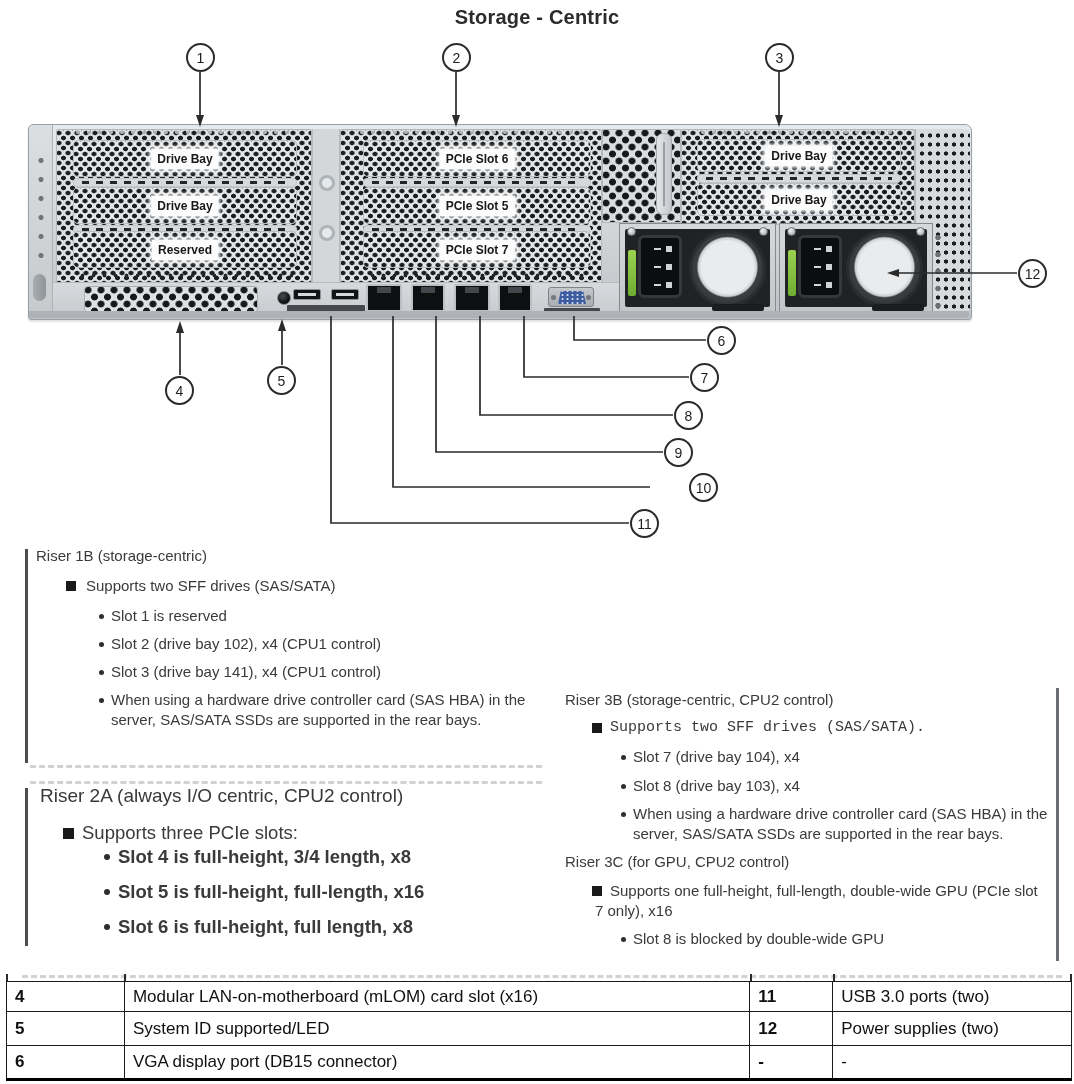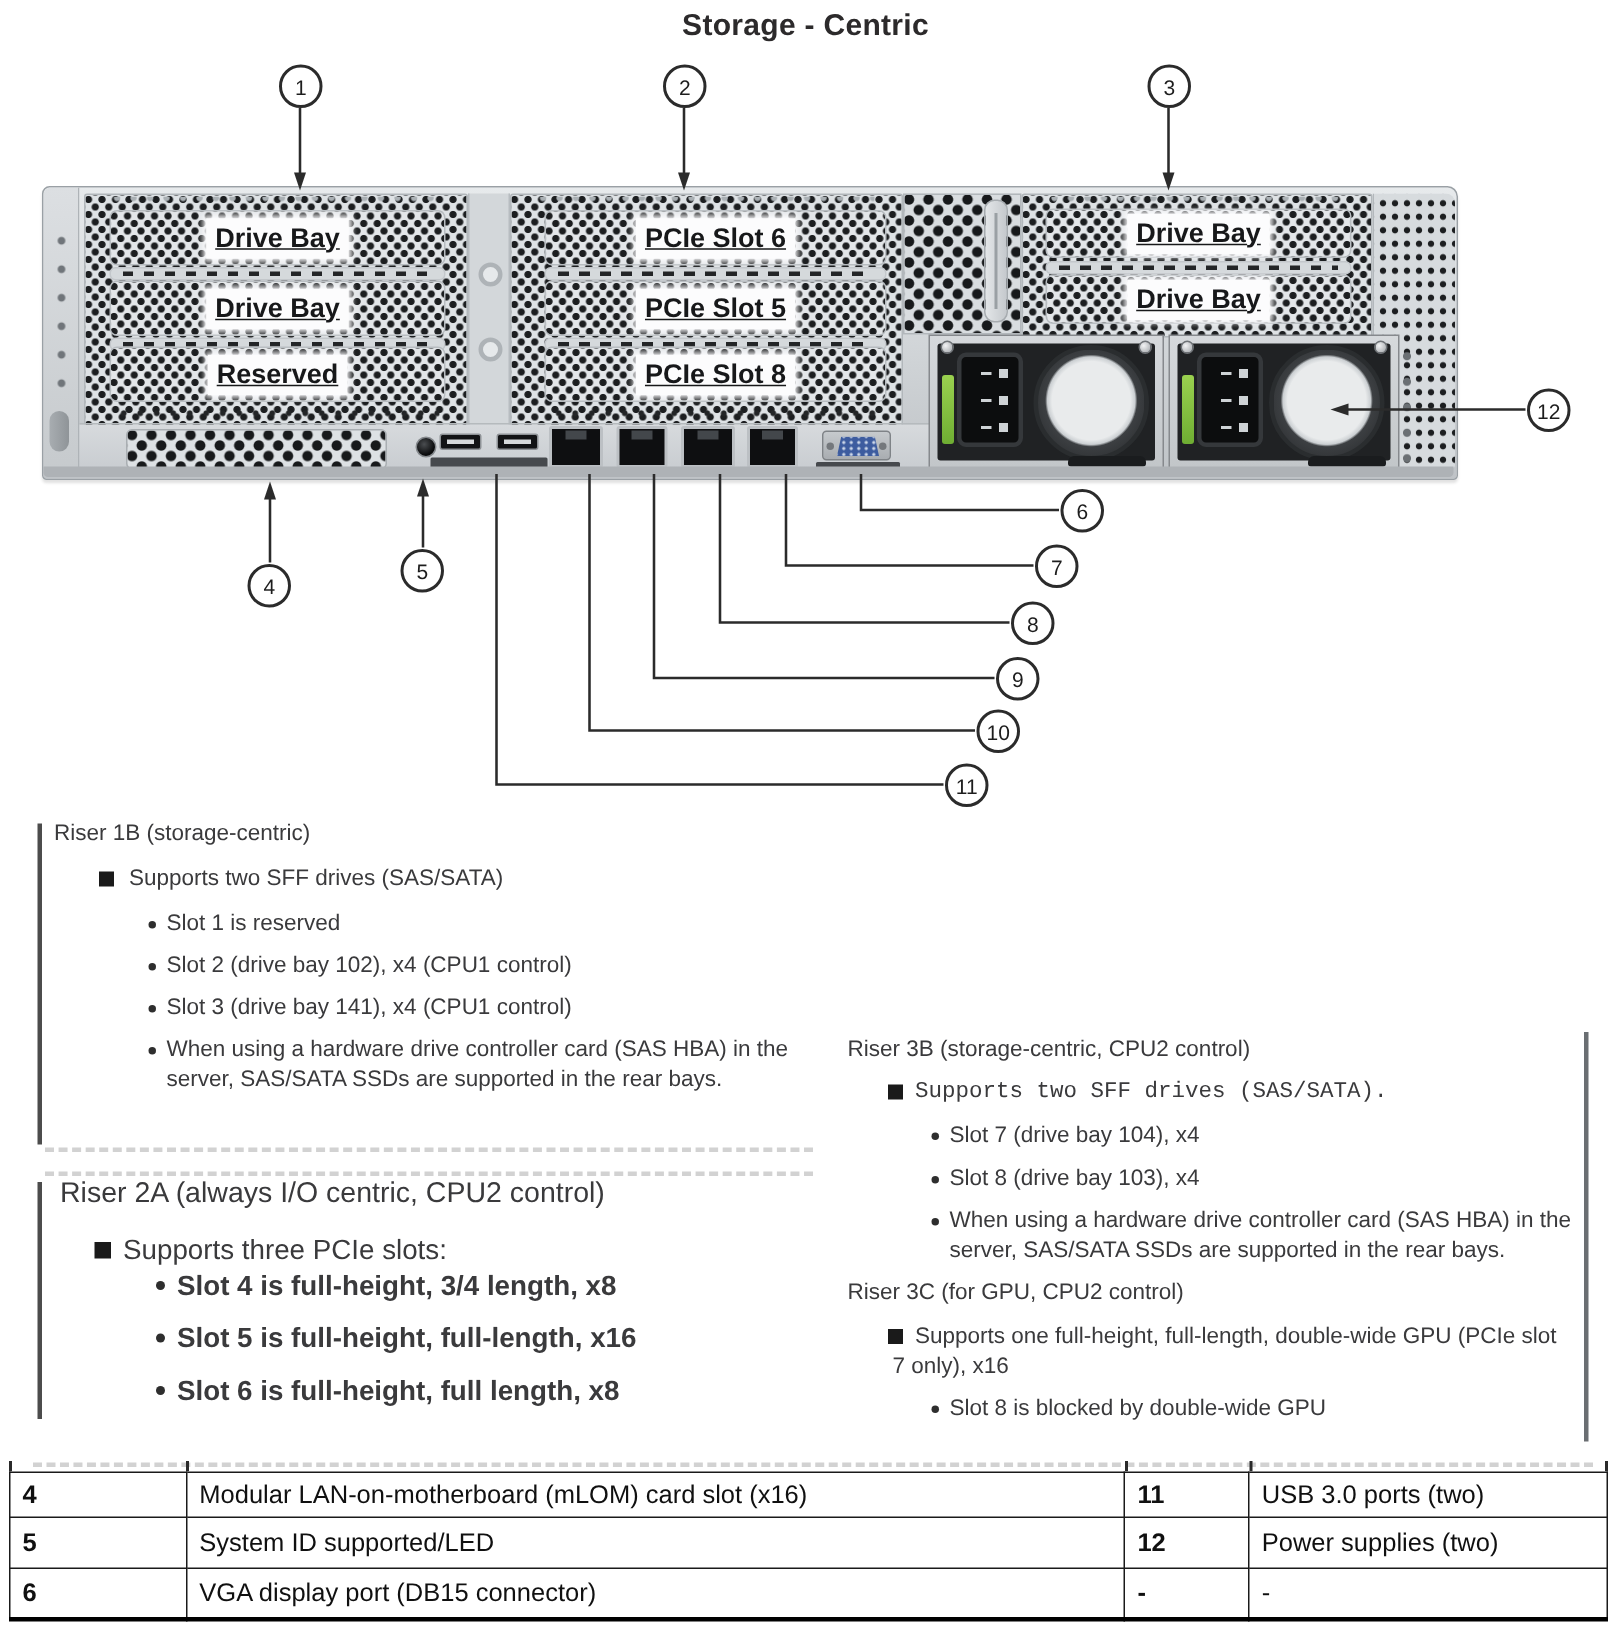--- a/index.html
+++ b/index.html
@@ -46,22 +46,22 @@
   .perf-h { background-image:
       radial-gradient(circle,#17191b 3.1px,rgba(0,0,0,0) 3.8px),
       radial-gradient(circle,#17191b 3.1px,rgba(0,0,0,0) 3.8px);
     background-size:13px 14px,13px 14px; background-position:3px 3px,9.5px 10px; }
   .perf-r { background-image:radial-gradient(circle,#1c1e20 1.8px,rgba(0,0,0,0) 2.4px);
     background-size:8px 9px; background-position:2px 2px; }
 
   .bay { border:1px solid #b7bcc0; border-radius:5px; background-color:#e3e6e9; }
   .bay-label { left:50%; top:50%; transform:translate(-50%,-50%);
     background:#fcfcfd; padding:3px 6px; white-space:nowrap;
-    font-size:18px; font-weight:600; color:#17181a;
-    box-shadow:0 0 4px 2px rgba(252,252,253,.95);text-decoration:underline; }
+    font-size:12px; font-weight:600; color:#17181a;
+    box-shadow:0 0 4px 2px rgba(252,252,253,.95); }
   .sep { height:9px; background:#d5d9dc; border-radius:4px; border:1px solid #c3c7cb; }
   .sep::after { content:""; position:absolute; left:8px; right:8px; top:2px; height:3px;
     background:repeating-linear-gradient(90deg,#232527 0 7px,transparent 7px 14px); }
   .dotrow { height:8px;
     background-image:radial-gradient(circle,#232527 1.7px,transparent 2.2px);
     background-size:11px 7px; }
 
   .support { background:#d3d7da; border-left:1px solid #b7bcc0; border-right:1px solid #b7bcc0; }
   .ring { width:16px; height:16px; border-radius:50%; background:#e6e9eb; border:3px solid #aeb3b7; }
   .latchbar { background:linear-gradient(90deg,#e3e6e8,#c5c9cd); border:1px solid #a6abaf; border-radius:7px; }
@@ -216,21 +216,21 @@
       <div class="scallop"></div>
       <div class="bay perf-s" style="left:22px;top:10px;width:228px;height:37px;">
         <span class="bay-label">PCIe Slot 6</span>
       </div>
       <div class="sep" style="left:22px;top:48px;width:228px;"></div>
       <div class="bay perf-s" style="left:22px;top:57px;width:228px;height:37px;">
         <span class="bay-label">PCIe Slot 5</span>
       </div>
       <div class="sep" style="left:22px;top:95px;width:228px;"></div>
       <div class="bay perf-s" style="left:22px;top:101px;width:228px;height:37px;">
-        <span class="bay-label">PCIe Slot 8</span>
+        <span class="bay-label">PCIe Slot 7</span>
       </div>
       <div class="dotrow" style="left:26px;top:142px;width:220px;"></div>
     </div>
 
     <div class="perf-h" style="left:573px;top:4px;width:79px;height:94px;background-color:#d9dde0;border:1px solid #b2b7bb;"></div>
     <div class="latchbar" style="left:627px;top:8px;width:16px;height:82px;"></div>
 
     <div class="plate perf-s" style="left:652px;top:4px;width:234px;height:96px;">
       <div class="scallop"></div>
       <div class="bay perf-s" style="left:15px;top:9px;width:204px;height:33px;">
@@ -293,21 +293,21 @@
 
   <div class="co" style="left:186px;top:43px;">1</div>
   <div class="co" style="left:442px;top:43px;">2</div>
   <div class="co" style="left:765px;top:43px;">3</div>
   <div class="co" style="left:165px;top:376px;">4</div>
   <div class="co" style="left:267px;top:366px;">5</div>
   <div class="co" style="left:707px;top:326px;">6</div>
   <div class="co" style="left:690px;top:363px;">7</div>
   <div class="co" style="left:674px;top:401px;">8</div>
   <div class="co" style="left:664px;top:438px;">9</div>
-  <div class="co" style="left:651px;top:473px;">10</div>
+  <div class="co" style="left:689px;top:473px;">10</div>
   <div class="co" style="left:630px;top:509px;">11</div>
   <div class="co" style="left:1018px;top:259px;">12</div>
 
   <div class="bar" style="left:25px;top:549px;width:3px;height:214px;"></div>
   <div class="bar" style="left:25px;top:788px;width:3px;height:158px;"></div>
   <div class="bar" style="left:1056px;top:688px;width:3px;height:273px;background:#6a6e72;"></div>
 
   <div class="sec s1">
     <div class="h">Riser 1B (storage-centric)</div>
     <div class="sqrow">

